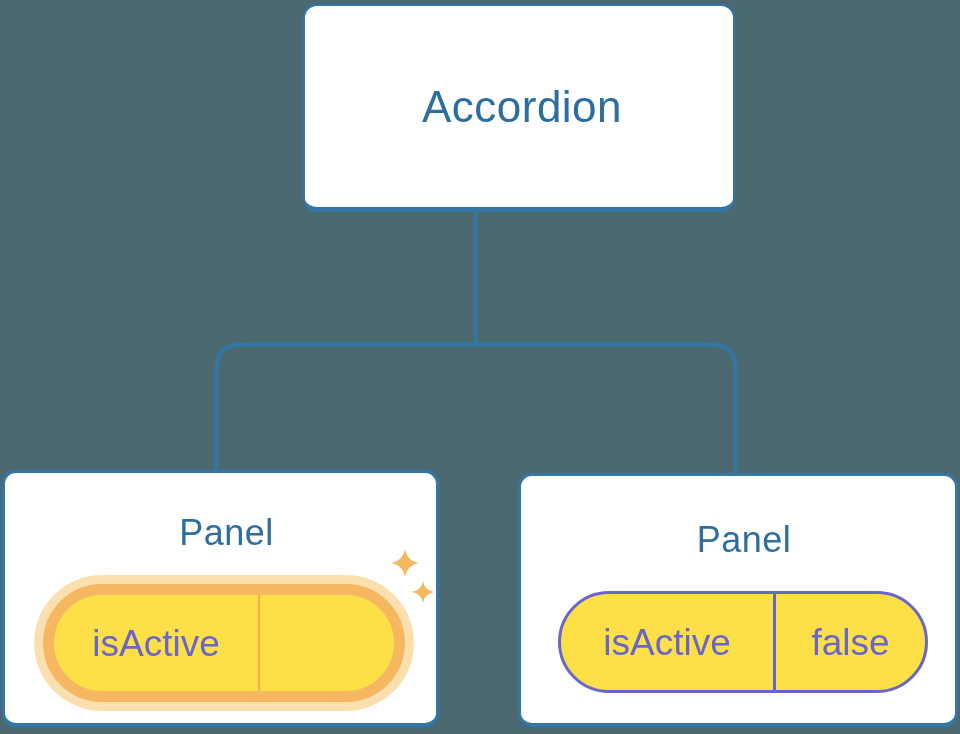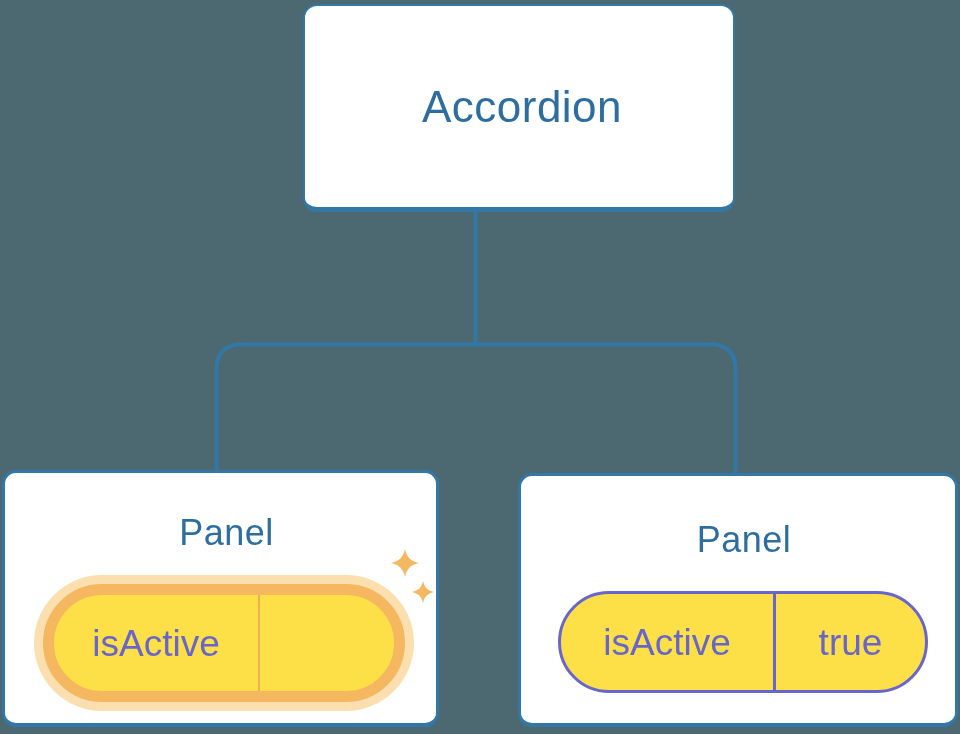--- a/index.html
+++ b/index.html
@@ -90,17 +90,17 @@
     <svg class="sparkle sparkle-small" viewBox="0 0 24 24" xmlns="http://www.w3.org/2000/svg">
       <path d="M12 0 C13.6 7.1 16.9 10.4 24 12 C16.9 13.6 13.6 16.9 12 24 C10.4 16.9 7.1 13.6 0 12 C7.1 10.4 10.4 7.1 12 0 Z"></path>
     </svg>
   </div>
 
   <div class="node panel panel-right">
     <div class="panel-title">Panel</div>
     <div class="pill pill-inactive">
       <span class="cell cell-name">isActive</span>
       <span class="divider"></span>
-      <span class="cell cell-value">true</span>
+      <span class="cell cell-value">false</span>
     </div>
   </div>
 
 </div>
 
 </body></html>

